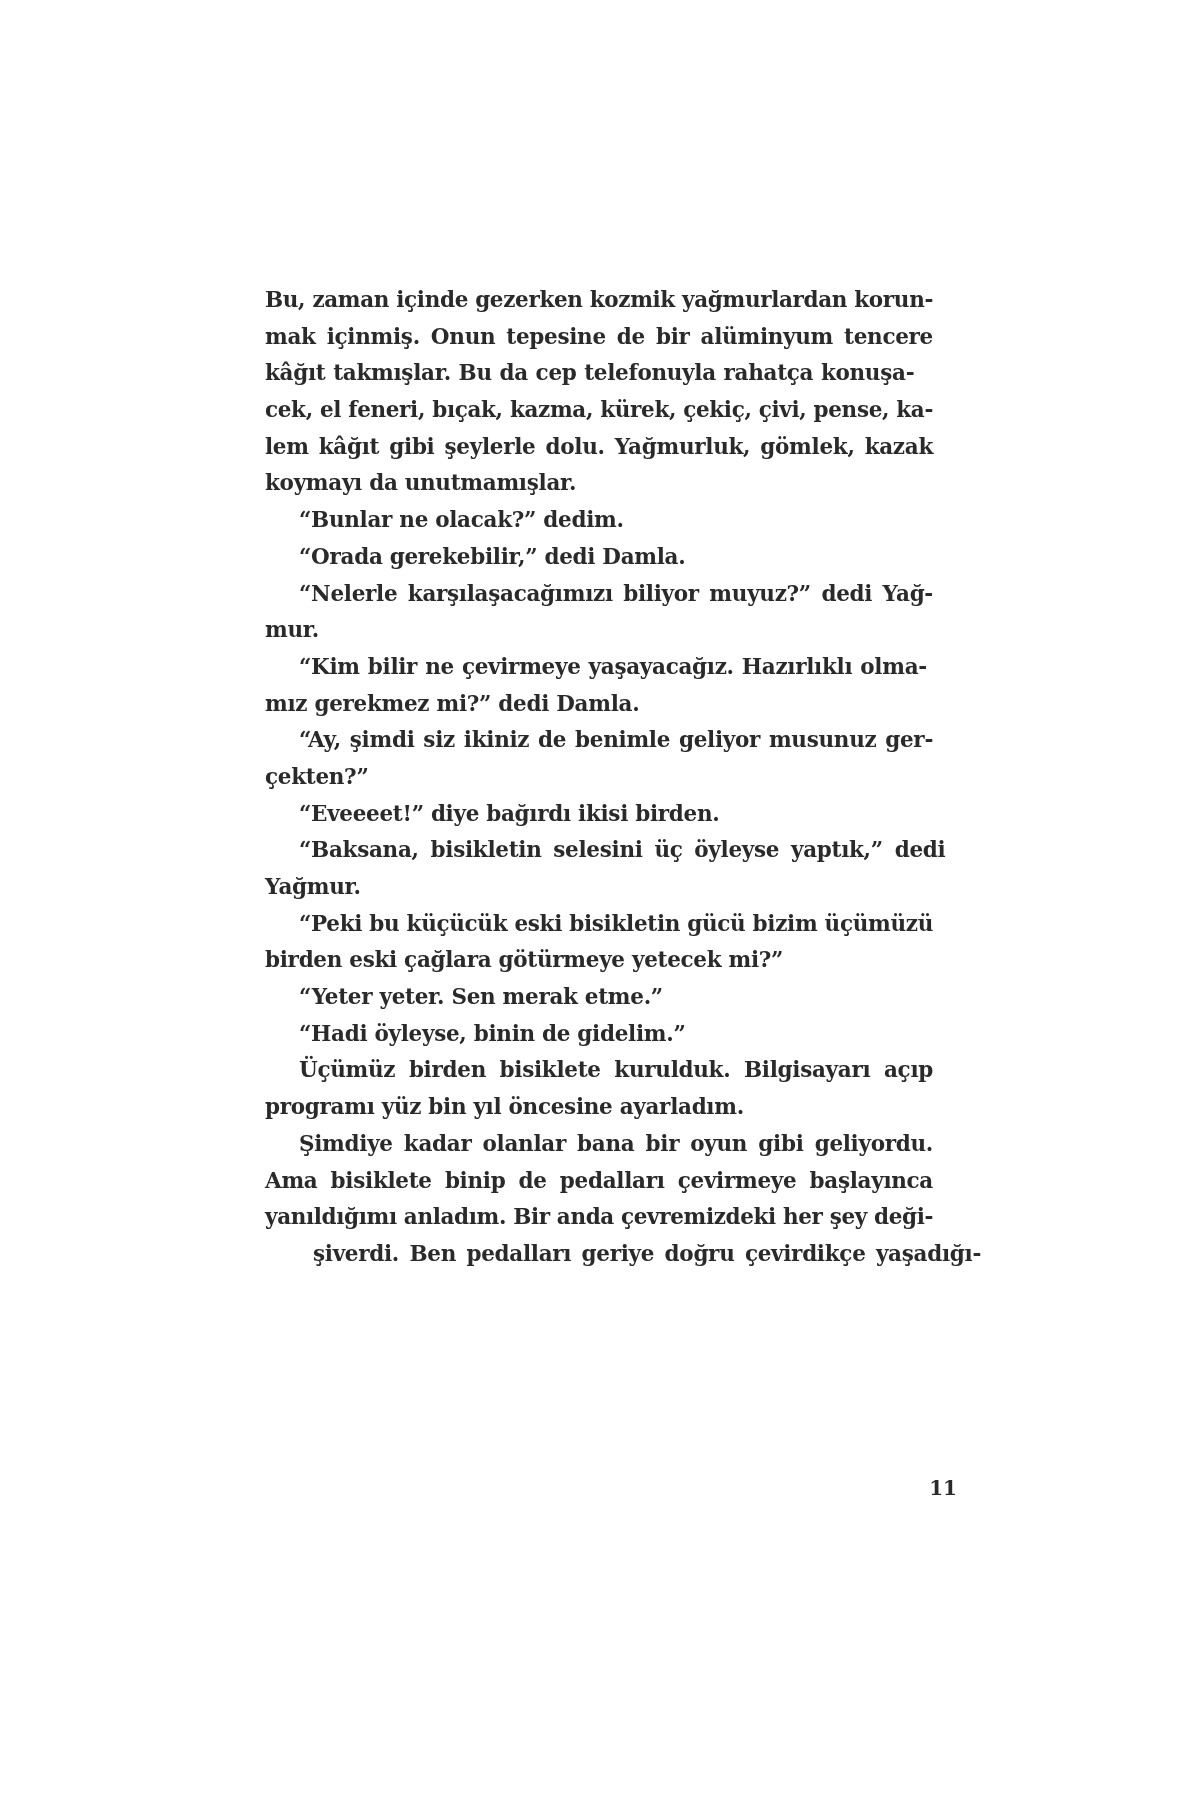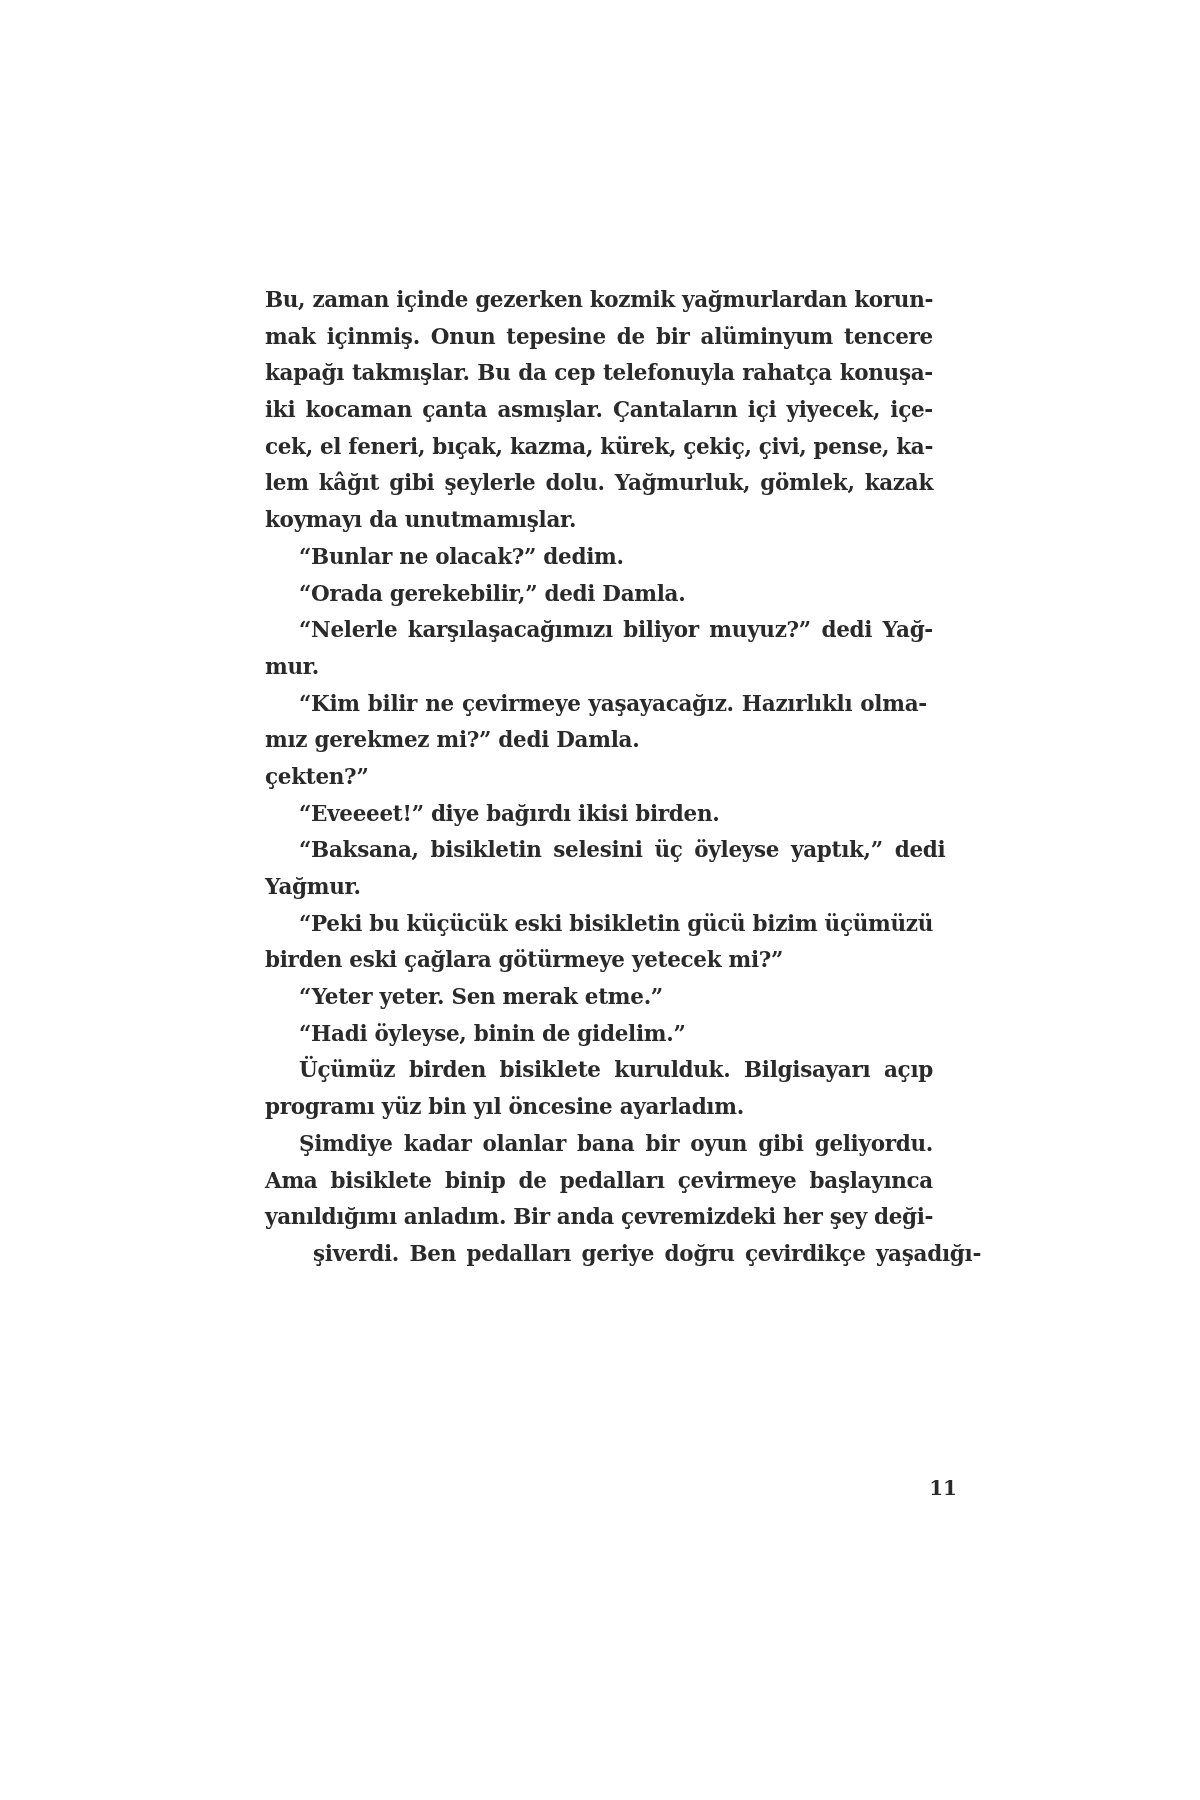--- a/index.html
+++ b/index.html
@@ -59,31 +59,31 @@
       margin-left: 24px;
     }
   </style>
 </head>
 <body>
 
 <div class="page">
   <div class="text-block" id="text-block">
       <span class="line" style="display: block; letter-spacing: -0.341466px;">Bu, zaman içinde gezerken kozmik yağmurlardan korun-</span>
       <span class="line" style="display: block; word-spacing: 3.83036px; text-align: left; text-align-last: left;">mak içinmiş. Onun tepesine de bir alüminyum tencere</span>
-      <span class="line" style="display: block; word-spacing: 0.526786px; text-align: left; text-align-last: left;">kapağı takmışlar. Bu da cep telefonuyla rahatça konuşa-</span>
-      <span class="line" style="display: block; word-spacing: 3.0067px; text-align: left; text-align-last: left;">iki kocaman çanta asmışlar. Çantaların içi yiyecek, içe-</span>
+      <span class="line" style="display: block; word-spacing: 0.526786px; text-align: left; text-align-last: left;">kâğıt takmışlar. Bu da cep telefonuyla rahatça konuşa-</span>
       <span class="line" style="display: block; letter-spacing: -0.341406px;">cek, el feneri, bıçak, kazma, kürek, çekiç, çivi, pense, ka-</span>
       <span class="line" style="display: block; word-spacing: 2.87723px; text-align: left; text-align-last: left;">lem kâğıt gibi şeylerle dolu. Yağmurluk, gömlek, kazak</span>
       <span class="line last" style="display: block; text-align: left; text-align-last: left;">koymayı da unutmamışlar.</span>
       <span class="line indent last" style="display: block; text-align: left; text-align-last: left;">“Bunlar ne olacak?” dedim.</span>
       <span class="line indent last" style="display: block; text-align: left; text-align-last: left;">“Orada gerekebilir,” dedi Damla.</span>
       <span class="line indent" style="display: block; word-spacing: 3.30313px; text-align: left; text-align-last: left;">“Nelerle karşılaşacağımızı biliyor muyuz?” dedi Yağ-</span>
       <span class="line last" style="display: block; text-align: left; text-align-last: left;">mur.</span>
       <span class="line indent" style="display: block; word-spacing: 0.830729px; text-align: left; text-align-last: left;">“Kim bilir ne çevirmeye yaşayacağız. Hazırlıklı olma-</span>
       <span class="line last" style="display: block; text-align: left; text-align-last: left;">mız gerekmez mi?” dedi Damla.</span>
+      <span class="line indent" style="display: block; word-spacing: 1.66992px; text-align: left; text-align-last: left;">“Ay, şimdi siz ikiniz de benimle geliyor musunuz ger-</span>
       <span class="line last" style="display: block; text-align: left; text-align-last: left;">çekten?”</span>
       <span class="line indent last" style="display: block; text-align: left; text-align-last: left;">“Eveeeet!” diye bağırdı ikisi birden.</span>
       <span class="line indent" style="display: block; word-spacing: 4.61198px; text-align: left; text-align-last: left;">“Baksana, bisikletin selesini üç öyleyse yaptık,” dedi</span>
       <span class="line last" style="display: block; text-align: left; text-align-last: left;">Yağmur.</span>
       <span class="line indent" style="display: block; letter-spacing: -0.308272px;">“Peki bu küçücük eski bisikletin gücü bizim üçümüzü</span>
       <span class="line last" style="display: block; text-align: left; text-align-last: left;">birden eski çağlara götürmeye yetecek mi?”</span>
       <span class="line indent last" style="display: block; text-align: left; text-align-last: left;">“Yeter yeter. Sen merak etme.”</span>
       <span class="line indent last" style="display: block; text-align: left; text-align-last: left;">“Hadi öyleyse, binin de gidelim.”</span>
       <span class="line indent" style="display: block; word-spacing: 6.44375px; text-align: left; text-align-last: left;">Üçümüz birden bisiklete kurulduk. Bilgisayarı açıp</span>
       <span class="line last" style="display: block; text-align: left; text-align-last: left;">programı yüz bin yıl öncesine ayarladım.</span>

